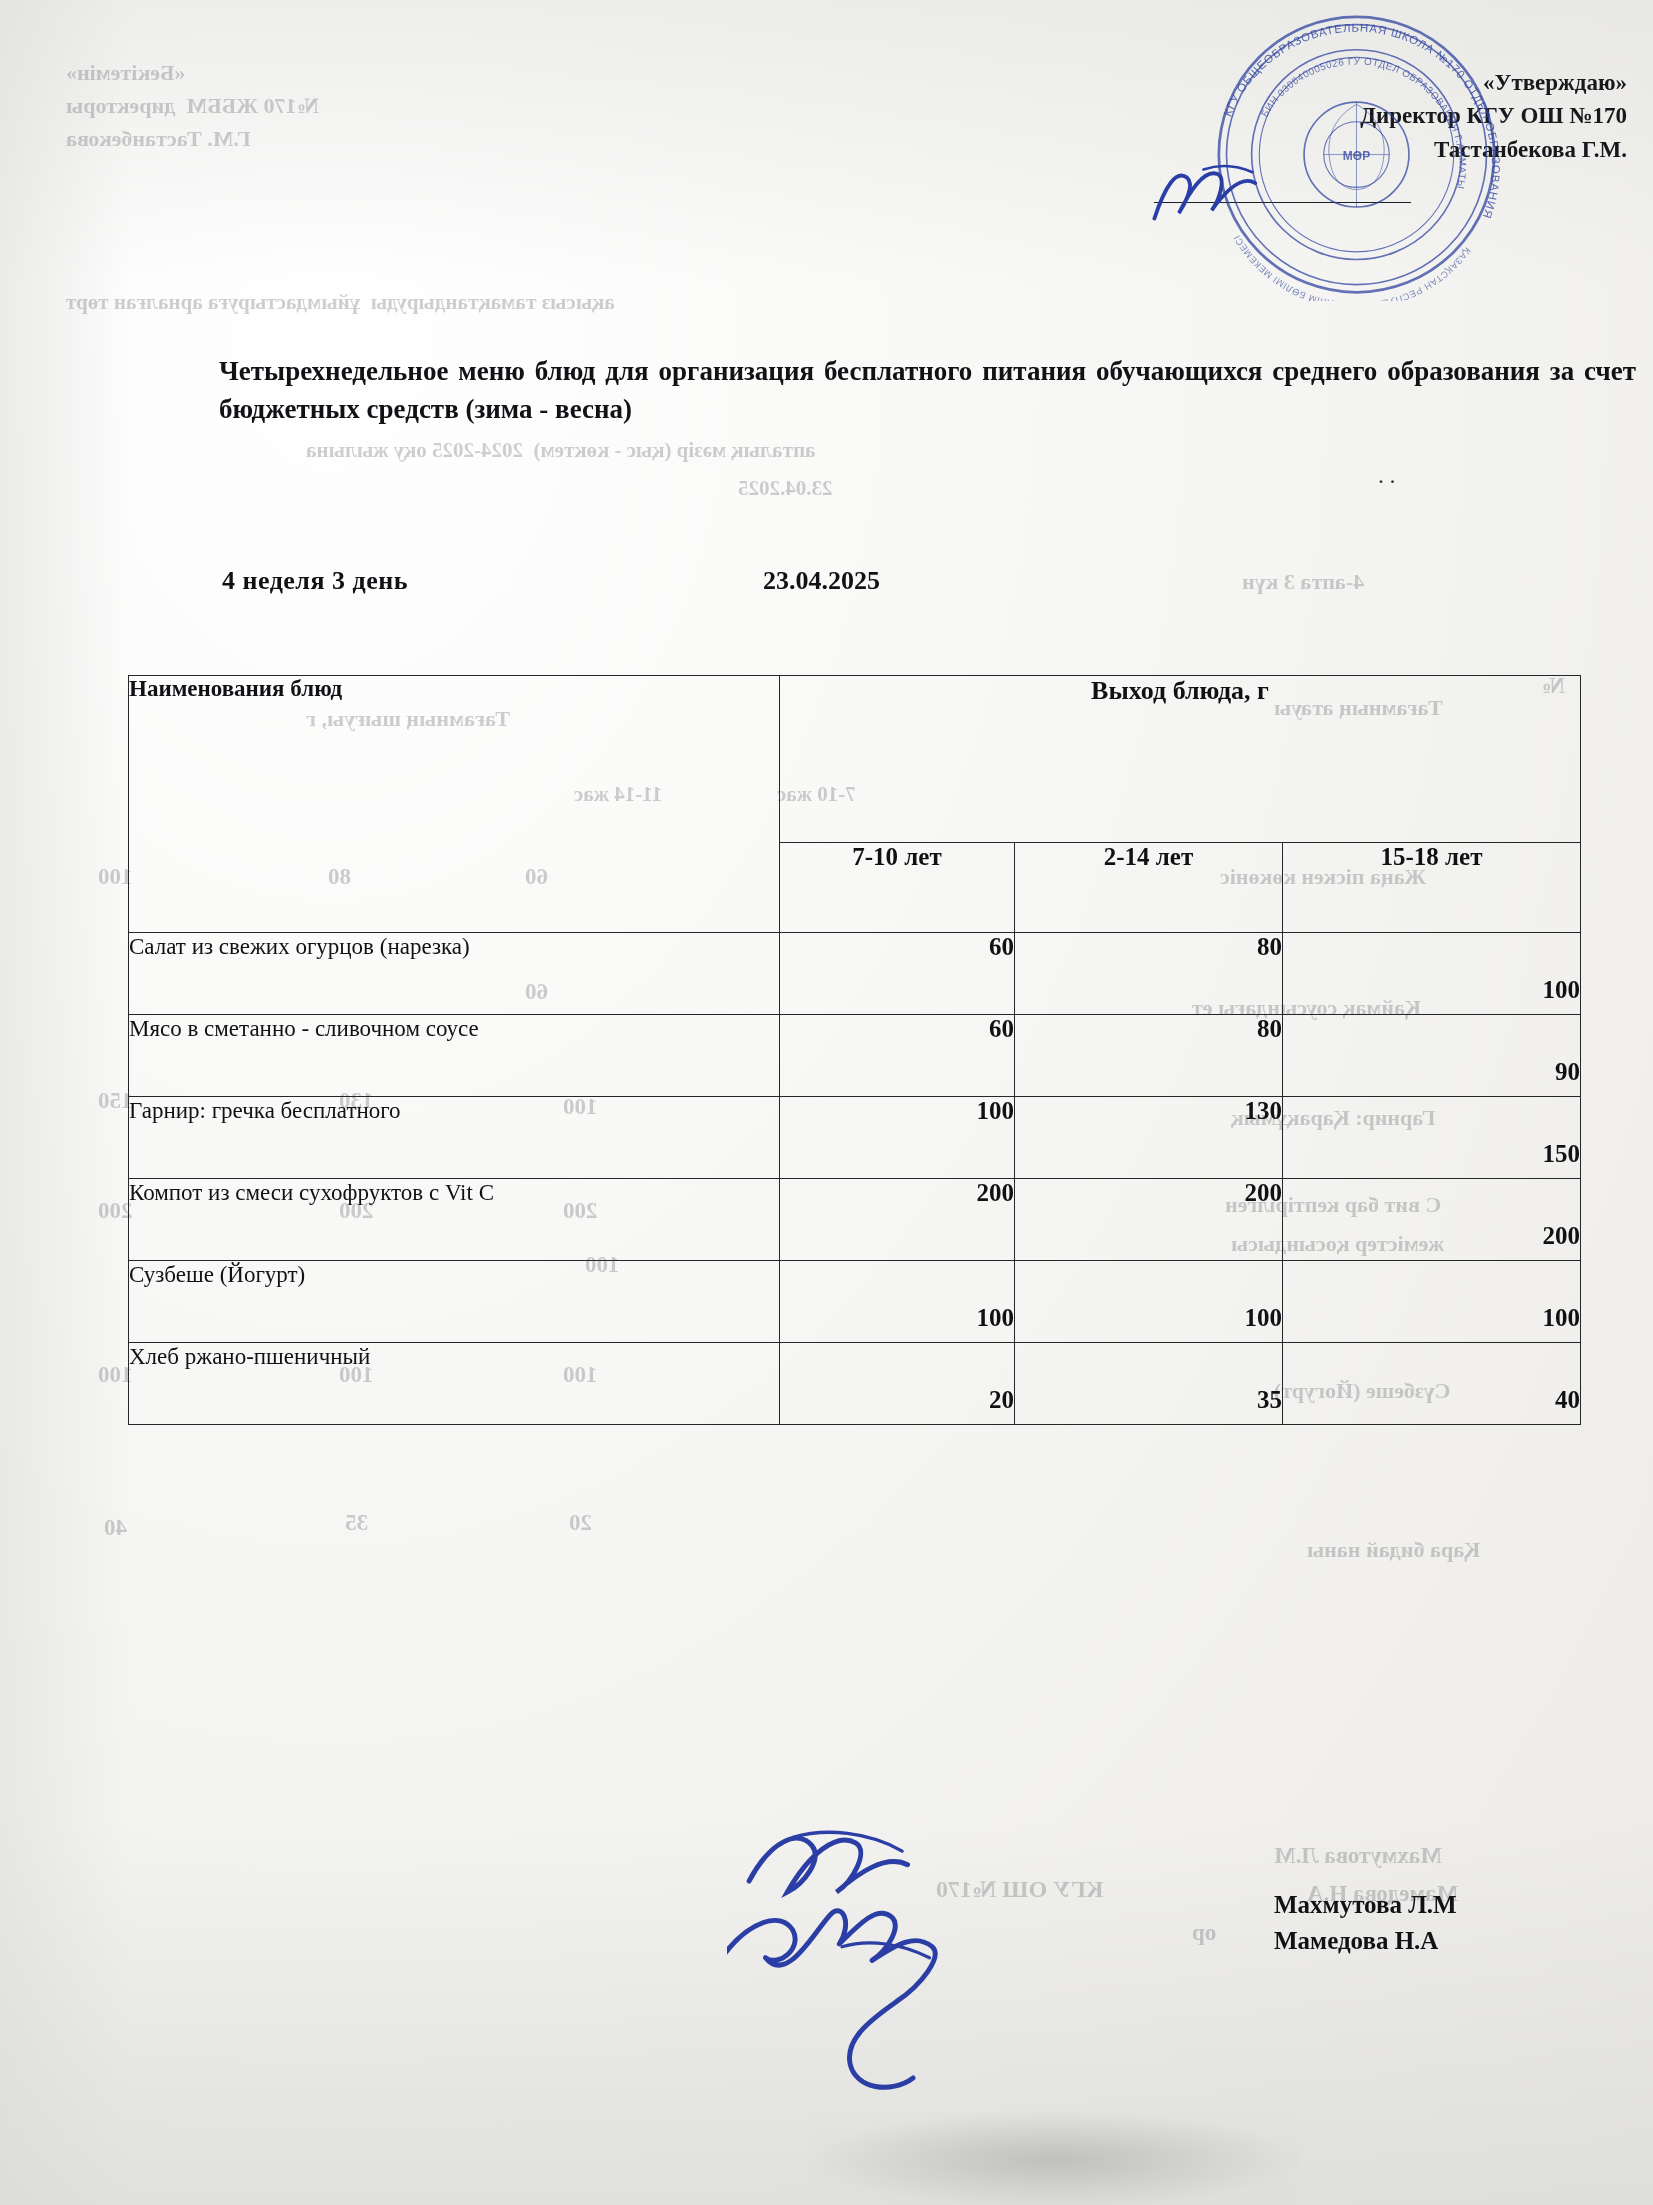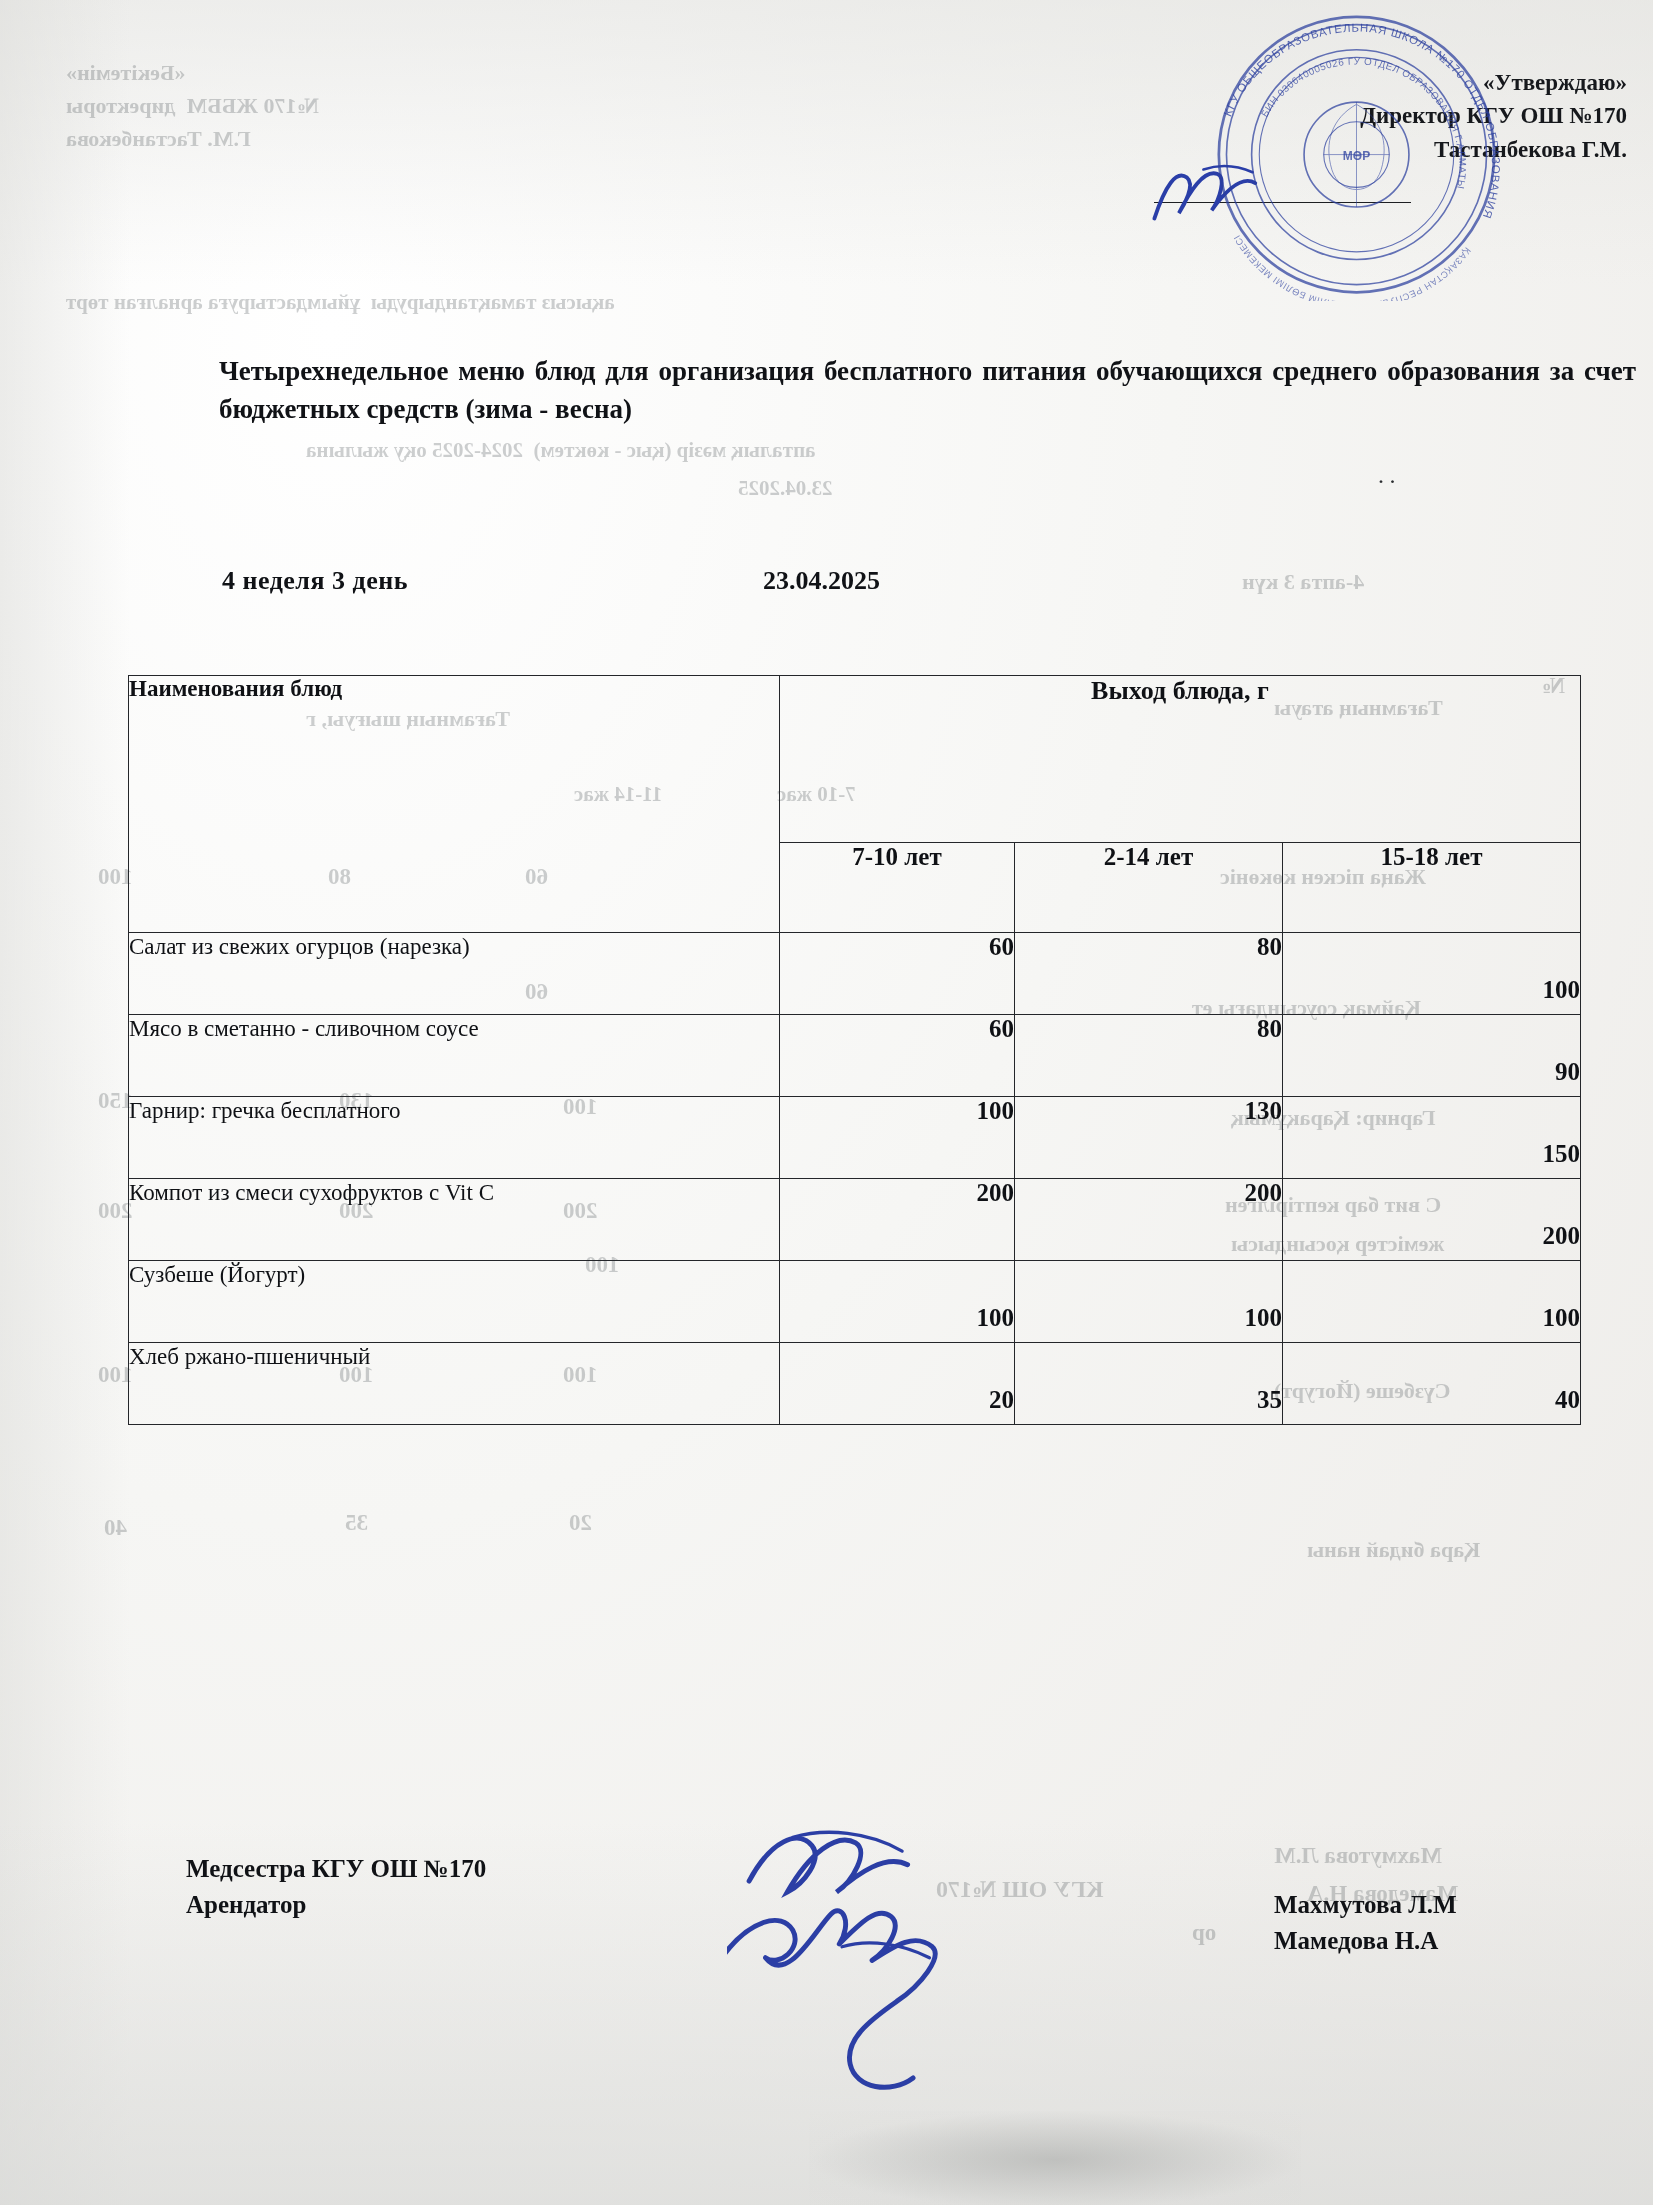--- a/index.html
+++ b/index.html
@@ -390,24 +390,20 @@
 
       <tr>
         <td class="dish-cell">Хлеб ржано-пшеничный</td>
         <td class="val low">20</td>
         <td class="val low">35</td>
         <td class="val low">40</td>
       </tr>
     </tbody>
   </table>
 
-  <div class="footer-left">
-    <div>Медсестра КГУ ОШ №170</div>
-    <div>Арендатор</div>
-  </div>
 
   <div class="footer-right">
     <div>Махмутова  Л.М</div>
     <div>Мамедова Н.А</div>
   </div>
 
   <svg class="foot-sign" viewBox="0 0 720 600">
     <path d="M40,110 C80,35 130,15 155,45 C175,70 140,115 110,130 C150,60 200,20 235,40 C260,55 230,110 200,130 C240,95 290,60 330,80" fill="none" stroke="#2b3ea5" stroke-width="9" stroke-linecap="round"></path>
     <path d="M120,30 C180,12 260,20 320,55" fill="none" stroke="#2b3ea5" stroke-width="6" stroke-linecap="round"></path>
     <path d="M-10,250 C40,180 100,165 120,200 C138,232 95,268 70,250 C110,300 160,200 190,170 C210,150 230,185 205,225 C245,185 275,155 300,175 C320,192 295,235 265,255 C310,225 345,205 375,230 C395,248 355,300 310,330 C260,365 215,400 225,445 C235,490 300,500 340,470" fill="none" stroke="#2b3ea5" stroke-width="9" stroke-linecap="round" stroke-linejoin="round"></path>

